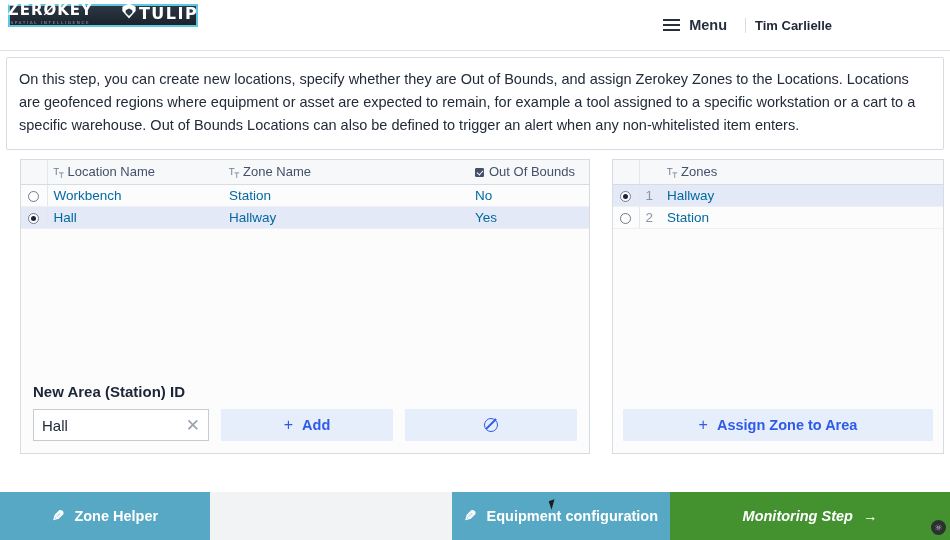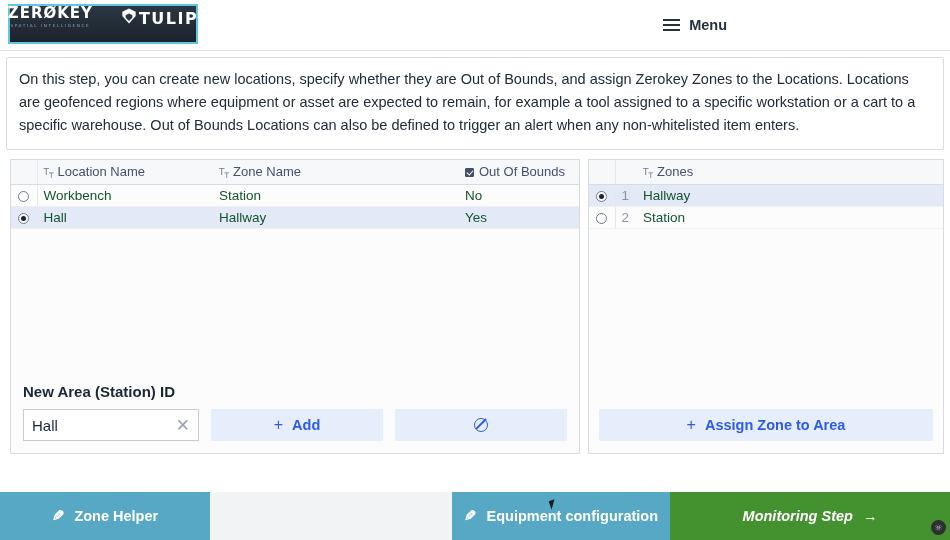--- a/index.html
+++ b/index.html
@@ -18,25 +18,25 @@
   .header {
     height: 50px;
     display: flex;
     align-items: stretch;
     background: #ffffff;
     position: relative;
   }
   .logo-badge {
     margin: 4px 8px 4px 8px;
     width: 190px;
-    height: 40px;
+    height: 23px;
     background: linear-gradient(180deg,#2b3744 0%, #1b232c 100%);
     border: 2px solid #5fc8e0;
     display: flex;
-    align-items: flex-start;
+    align-items: flex-end;
     justify-content: center;
     flex: none;
   }
   .logo-zk { display: flex; flex-direction: column; align-items: center; padding: 0 7px; }
   .logo-zk-main {
     color: #ffffff;
     font-size: 15px;
     font-weight: bold;
     letter-spacing: 1px;
     line-height: 15px;
@@ -115,22 +115,22 @@
   }
   .desc-box p {
     font-size: 14.5px;
     line-height: 23px;
     color: #222b3a;
   }
 
   
   .main {
     display: flex;
-    gap: 8px;
-    padding: 9px 6px 0 10px;
+    gap: 22px;
+    padding: 9px 6px 0 20px;
     height: 304px;
   }
   .panel {
     border: 1px solid #d7dbe2;
     background: #fcfcfd;
     display: flex;
     flex-direction: column;
     position: relative;
   }
   .panel.left { width: 570px; }
@@ -146,21 +146,21 @@
     border-bottom: 1px solid #d7dbe2;
     font-size: 13px;
     font-weight: normal;
     color: #44506a;
     text-align: left;
     padding: 4px 6px;
     height: 21px;
   }
   .table td {
     font-size: 13.5px;
-    color: #14532d;
+    color: #0369a1;
     padding: 3px 6px;
     height: 19px;
     border-bottom: 1px solid #eef0f3;
   }
   .col-radio { width: 26px; }
   .col-idx { width: 22px; color: #8b94a6 !important; font-size: 13px; }
   th.col-radio { border-right: 1px solid #e4e7ec; }
   td.col-radio { border-right: 1px solid #e4e7ec; text-align: center; }
 
   tr.row-selected td { background: #e3e9f7; }
@@ -351,20 +351,21 @@
   <div class="header-right">
     <div class="menu-btn">
       <span class="hamburger">
         <span></span>
           <span></span>
           <span></span>
       </span>
       <span>Menu</span>
     </div>
     <div class="user-col">
+      <div class="user-cell bottom">Tim Carlielle</div>
     </div>
   </div>
 </div>
 <div class="header-rule"></div>
 
 <div class="desc-wrap">
   <div class="desc-box">
     <p>On this step, you can create new locations, specify whether they are Out of Bounds, and assign Zerokey Zones to the Locations. Locations are geofenced regions where equipment or asset are expected to remain, for example a tool assigned to a specific workstation or a cart to a specific warehouse. Out of Bounds Locations can also be defined to trigger an alert when any non-whitelisted item enters.</p>
   </div>
 </div>

